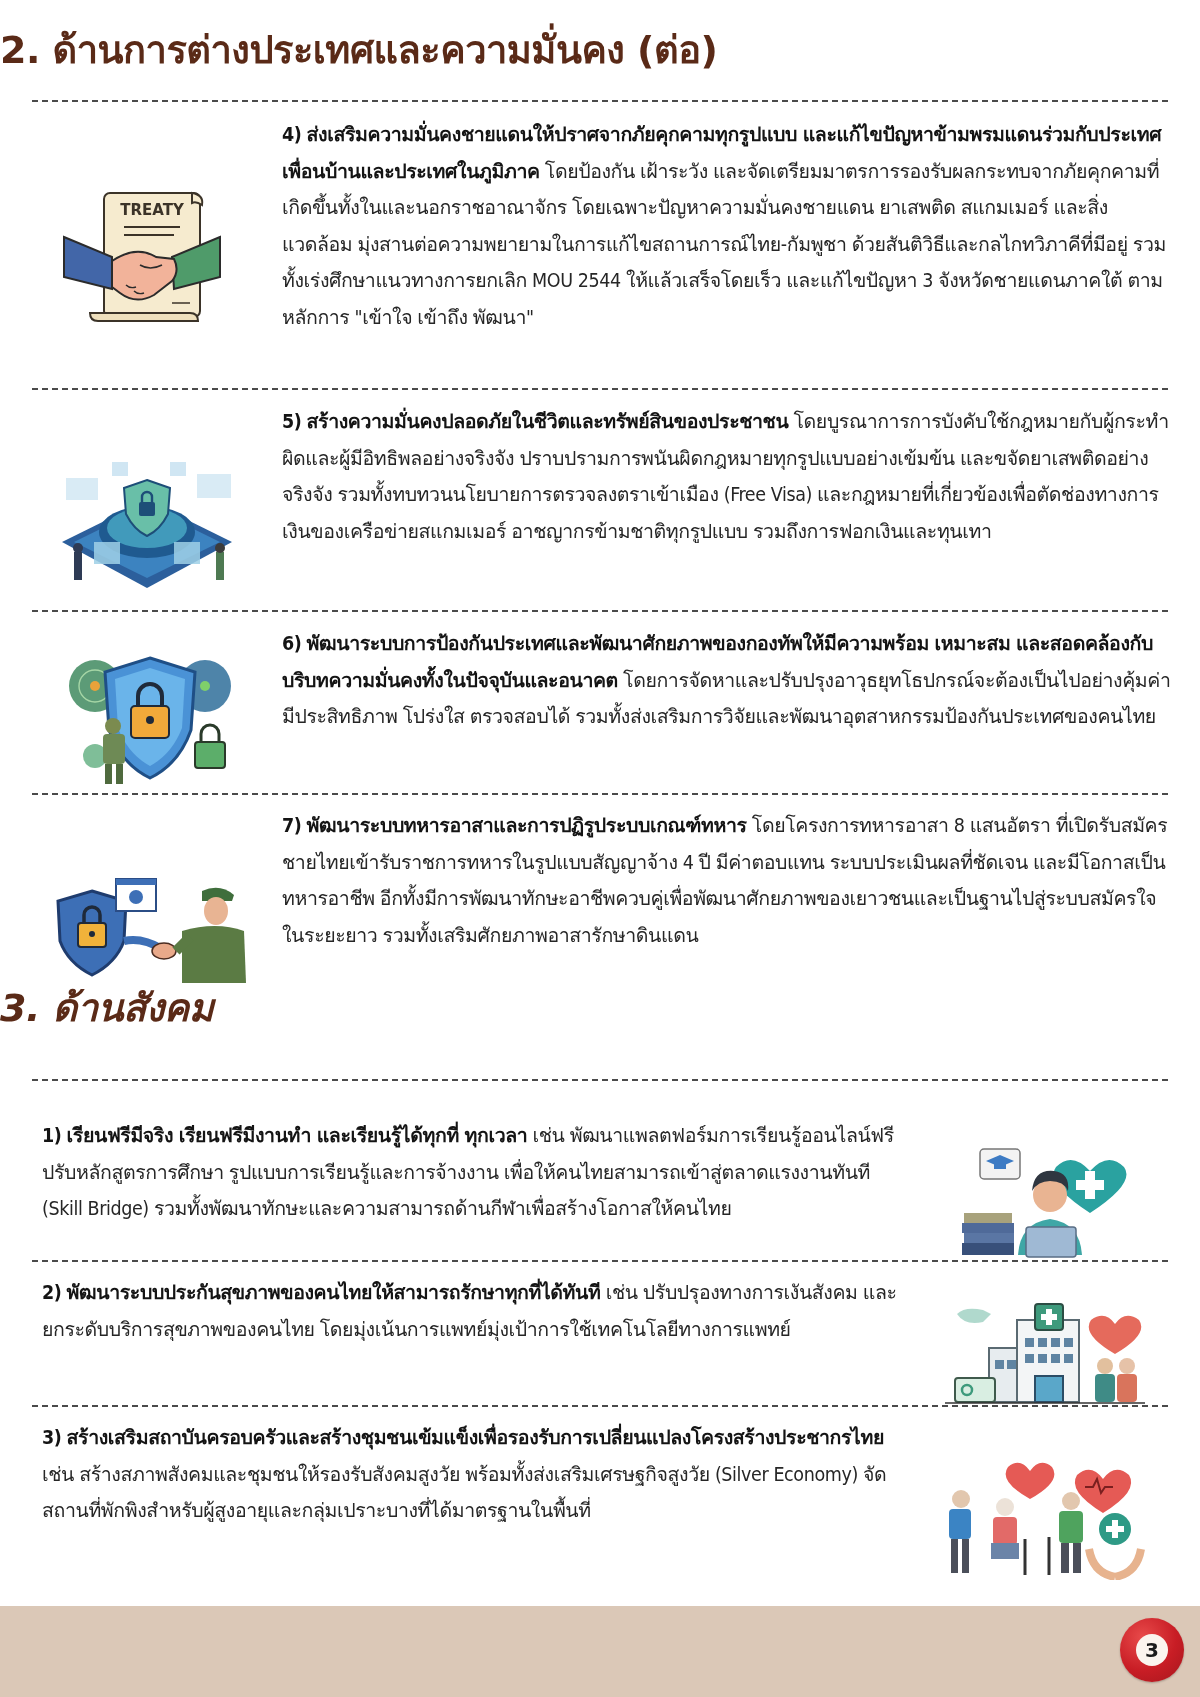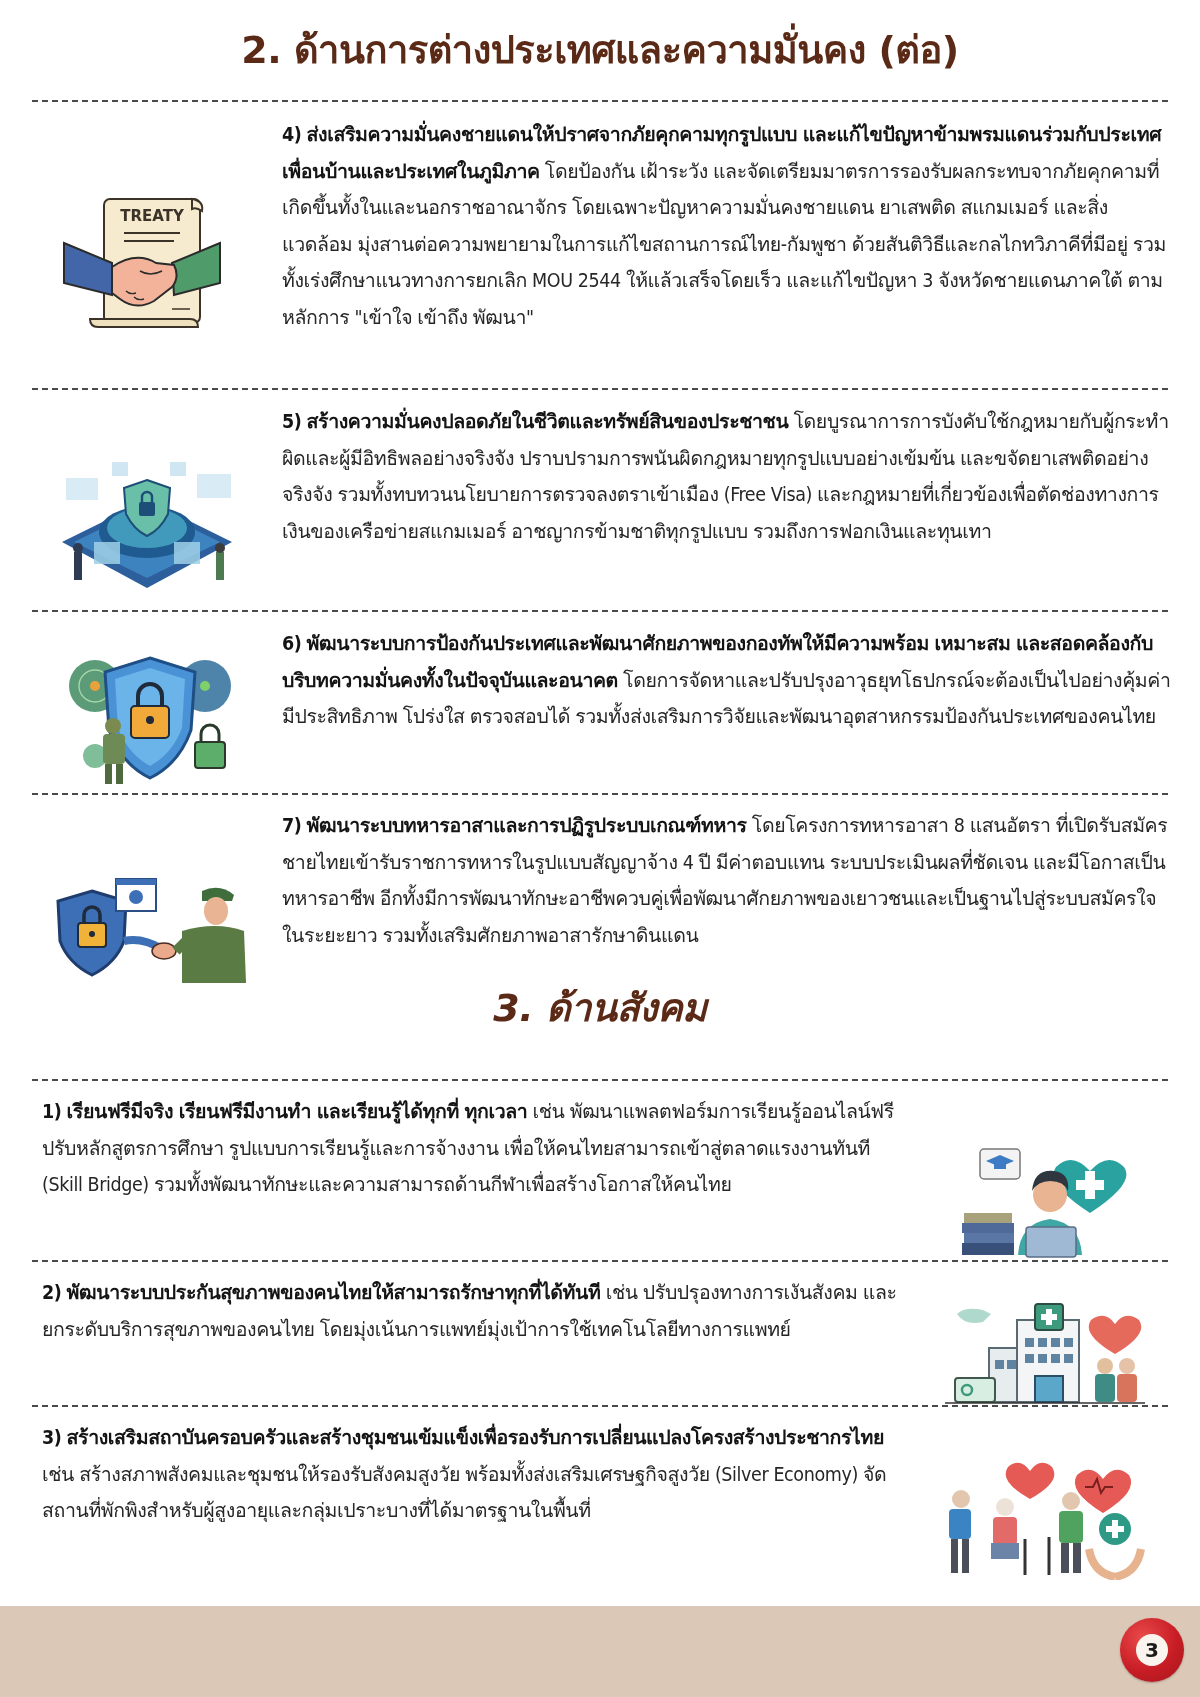--- a/index.html
+++ b/index.html
@@ -1,36 +1,36 @@
 <!DOCTYPE html>
 <html><head>
 <meta charset="utf-8">
 <style>
   * { box-sizing: border-box; margin: 0; padding: 0; }
   html, body { width: 1200px; height: 1697px; background: #ffffff; overflow: hidden; }
   body { font-family: "DejaVu Sans Condensed", "DejaVu Sans", "Liberation Sans", sans-serif; color: #1e1e1e; position: relative; }
-  .h1 { position: absolute; left: 0; width: 1200px; text-align: center; color: #5a2a17; font-weight: bold; font-family: "DejaVu Sans", sans-serif; letter-spacing: -0.5px; }
+  .h1 { position: absolute; left: 0; width: 1200px; text-align: left; color: #5a2a17; font-weight: bold; font-family: "DejaVu Sans", sans-serif; letter-spacing: -0.5px; }
   .title-main { top: 22px; font-size: 38px; line-height: 56px; }
   .title-social { top: 980px; font-size: 38px; line-height: 56px; font-style: italic; }
   .dash { position: absolute; left: 32px; width: 1136px; height: 0; border-top: 2px dashed #4a4a4a; }
   .block { position: absolute; }
   .txt { font-size: 19.5px; line-height: 36.5px; letter-spacing: -0.4px; color: #262626; font-family: "DejaVu Sans Condensed", "DejaVu Sans", sans-serif; }
   .txt b { color: #141414; font-weight: bold; }
   .illus { position: absolute; }
   .footer { position: absolute; left: 0; top: 1606px; width: 1200px; height: 91px; background: #dbc8b7; }
   .page-badge { position: absolute; left: 1120px; top: 1618px; width: 64px; height: 64px; border-radius: 50%; background: radial-gradient(circle at 35% 30%, #e84a4a 0%, #c81d25 55%, #a5161d 100%); box-shadow: 0 1px 2px rgba(0,0,0,0.25); }
   .page-badge .inner { position: absolute; left: 16px; top: 16px; width: 32px; height: 32px; border-radius: 50%; background: #fbf4ee; text-align: center; line-height: 32px; font-weight: bold; font-size: 20px; color: #1b1b1b; font-family: "DejaVu Sans", sans-serif; }
 </style>
 </head>
 <body>
 
 <h1 class="h1 title-main">2.  ด้านการต่างประเทศและความมั่นคง (ต่อ)</h1>
 <div class="dash" style="top:100px"></div>
 
-<div class="illus" style="left:62px;top:191px;width:160px;height:150px">
+<div class="illus" style="left:62px;top:185px;width:160px;height:150px">
   <svg width="160" height="150" viewBox="0 0 160 150">
     <rect x="42" y="8" width="96" height="124" rx="6" fill="#f6ebcf" stroke="#3b3328" stroke-width="2"></rect>
     <path d="M130 8 q12 2 10 12 q-6 -4 -10 -2z" fill="#f6ebcf" stroke="#3b3328" stroke-width="2"></path>
     <path d="M28 128 h100 q8 0 8 8 h-100 q-8 0 -8 -8z" fill="#efe0bd" stroke="#3b3328" stroke-width="2"></path>
     <text x="90" y="30" font-size="15" font-weight="bold" text-anchor="middle" fill="#3b3328" font-family="DejaVu Sans, sans-serif">TREATY</text>
     <line x1="62" y1="42" x2="118" y2="42" stroke="#3b3328" stroke-width="2"></line>
     <line x1="62" y1="50" x2="112" y2="50" stroke="#3b3328" stroke-width="2"></line>
     <line x1="110" y1="118" x2="128" y2="118" stroke="#3b3328" stroke-width="1.5"></line>
     <path d="M2 52 L50 72 L50 104 L2 92 Z" fill="#4266a8" stroke="#2b2b2b" stroke-width="2"></path>
     <path d="M158 52 L110 72 L112 104 L158 92 Z" fill="#4f9b6a" stroke="#2b2b2b" stroke-width="2"></path>
@@ -121,21 +121,21 @@
 </div>
 <div class="block txt" style="left:282px;top:808px;width:890px">
   <b>7)</b>
   <b>พัฒนาระบบทหารอาสาและการปฏิรูประบบเกณฑ์ทหาร</b>
   <span>โดยโครงการทหารอาสา 8 แสนอัตรา ที่เปิดรับสมัครชายไทยเข้ารับราชการทหารในรูปแบบสัญญาจ้าง 4 ปี มีค่าตอบแทน ระบบประเมินผลที่ชัดเจน และมีโอกาสเป็นทหารอาชีพ อีกทั้งมีการพัฒนาทักษะอาชีพควบคู่เพื่อพัฒนาศักยภาพของเยาวชนและเป็นฐานไปสู่ระบบสมัครใจในระยะยาว รวมทั้งเสริมศักยภาพอาสารักษาดินแดน</span>
 </div>
 
 <h1 class="h1 title-social">3. ด้านสังคม</h1>
 <div class="dash" style="top:1079px"></div>
 
-<div class="block txt" style="left:42px;top:1094px;width:860px">
+<div class="block txt" style="left:42px;top:1118px;width:860px">
   <b>1)</b>
   <b>เรียนฟรีมีจริง เรียนฟรีมีงานทำ และเรียนรู้ได้ทุกที่ ทุกเวลา</b>
   <span>เช่น พัฒนาแพลตฟอร์มการเรียนรู้ออนไลน์ฟรี ปรับหลักสูตรการศึกษา รูปแบบการเรียนรู้และการจ้างงาน เพื่อให้คนไทยสามารถเข้าสู่ตลาดแรงงานทันที (Skill Bridge) รวมทั้งพัฒนาทักษะและความสามารถด้านกีฬาเพื่อสร้างโอกาสให้คนไทย</span>
 </div>
 <div class="illus" style="left:960px;top:1135px;width:170px;height:125px">
   <svg width="170" height="125" viewBox="0 0 170 125">
     <rect x="20" y="14" width="40" height="30" rx="4" fill="#f3f3f3" stroke="#777" stroke-width="1.5"></rect>
     <path d="M40 20 l14 6 -14 6 -14 -6 z" fill="#3d7bc4"></path>
     <rect x="34" y="28" width="12" height="6" fill="#3d7bc4"></rect>
     <path d="M130 36 q-18 -20 -34 -4 q-12 16 34 46 q46 -30 34 -46 q-16 -16 -34 4z" fill="#2aa2a0"></path>

